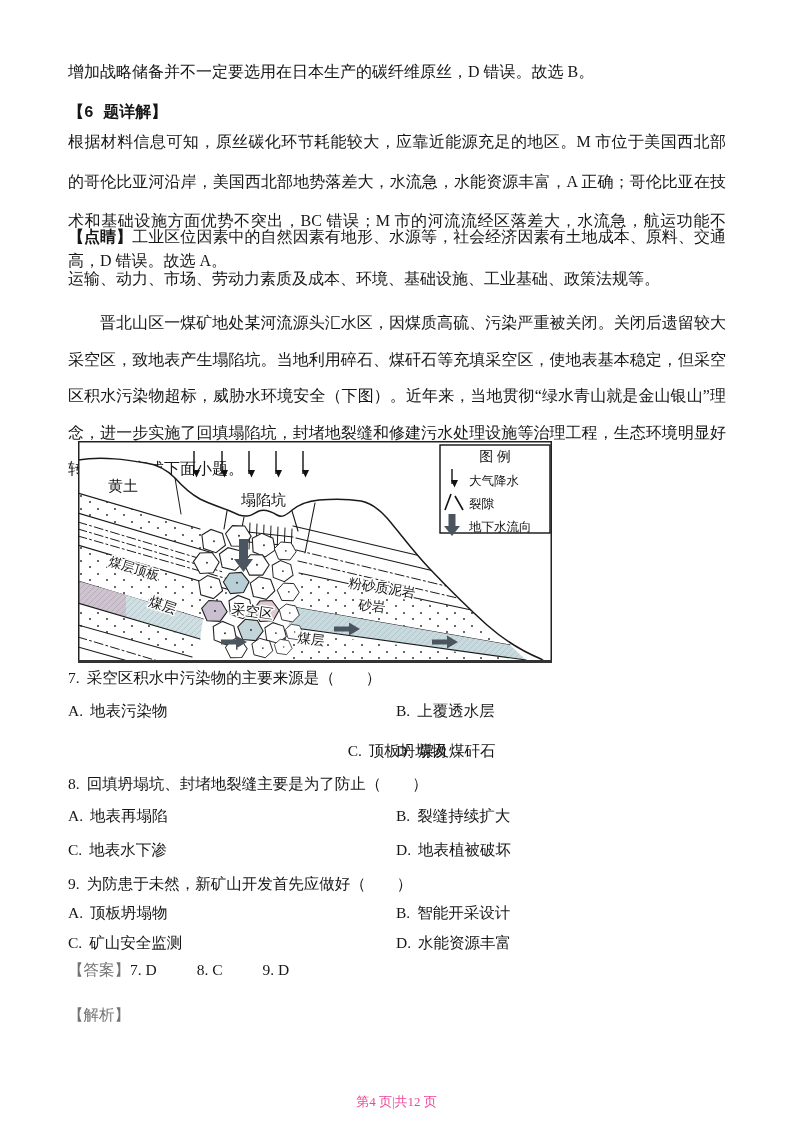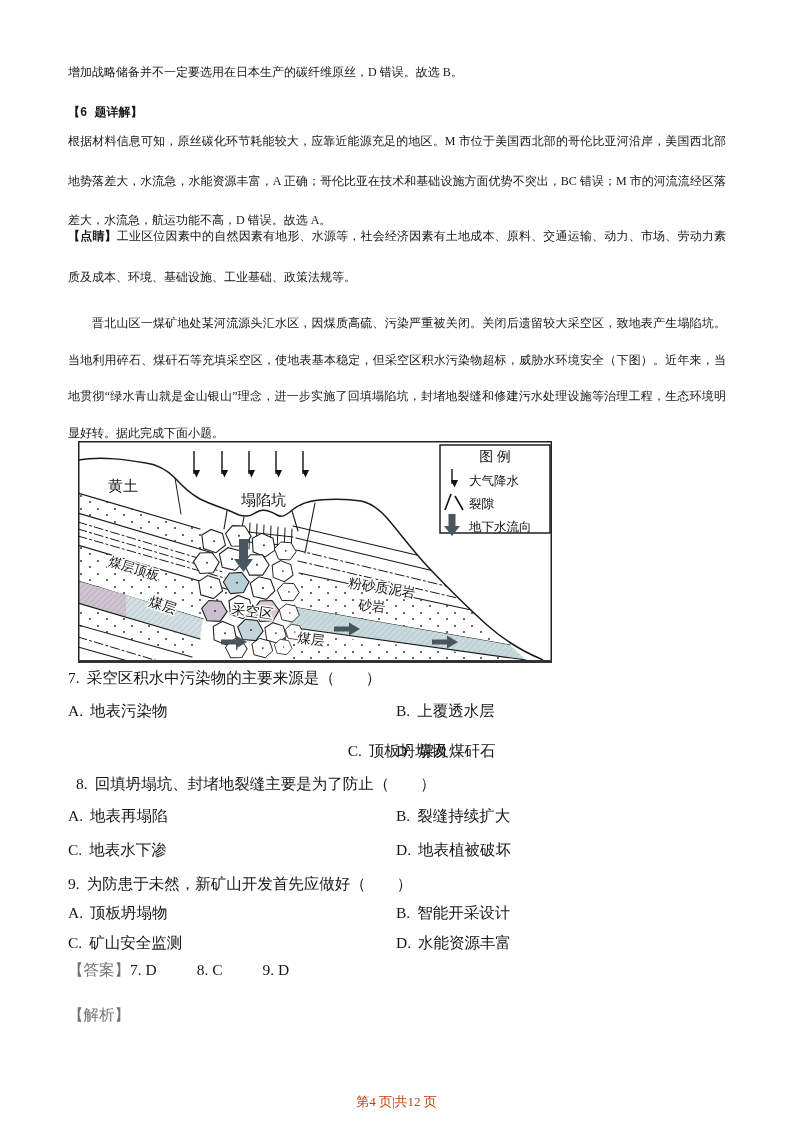--- a/index.html
+++ b/index.html
@@ -2,34 +2,34 @@
 <html><head>
 <meta charset="utf-8">
 <style>
   html,body{margin:0;padding:0;}
   body{
     width:793px;height:1122px;position:relative;background:#ffffff;
     font-family:"Liberation Serif","DejaVu Serif",serif;color:#161616;
     overflow:hidden;
   }
   .abs{position:absolute;}
-  .para{width:658px;font-size:12px;text-align:justify;}
+  .para{width:658px;font-size:16px;text-align:justify;}
   .one{line-height:20px;}
   .lh39{line-height:39.5px;}
   .lh36{line-height:36.5px;}
   .indent{text-indent:2em;}
   .bold{font-weight:bold;font-family:Liberation Mono, monospace;}
   .blue{color:#737373;}
   .qline{width:658px;font-size:15.5px;line-height:20px;}
   .qnum{margin-right:7px;}
   .optrow{position:absolute;width:658px;font-size:15.5px;line-height:20px;}
   .opt-b{position:absolute;left:328px;top:0;}
   .okey{margin-right:7px;}
   .ans-item{display:inline-block;margin-right:40px;}
-  .footer{position:absolute;top:1093px;left:0;width:793px;text-align:center;font-size:13px;color:#c2410c;}
+  .footer{position:absolute;top:1093px;left:0;width:793px;text-align:center;font-size:13px;color:#ec4899;}
   svg text{font-family:"Liberation Serif","DejaVu Serif",serif;fill:#111;
     paint-order:stroke;stroke:#ffffff;stroke-width:3px;stroke-linejoin:round;}
   svg text.nohalo{stroke:none;}
 </style>
 </head>
 <body>
 
 <div class="abs para one" style="left:68px;top:62px;">增加战略储备并不一定要选用在日本生产的碳纤维原丝，D 错误。故选 B。</div>
 
 <div class="abs para one bold" style="left:68px;top:103px;">【6 题详解】</div>
@@ -195,21 +195,21 @@
 <div class="abs qline" style="left:68px;top:668px;"><span class="qnum">7.</span><span>采空区积水中污染物的主要来源是（　　）</span></div>
 <div class="optrow" style="left:68px;top:701px;">
   <span><span class="okey">A.</span><span>地表污染物</span></span>
   <span class="opt-b"><span class="okey">B.</span><span>上覆透水层</span></span>
 </div>
 <div class="optrow" style="left:68px;top:741px;text-align:center;">
   <span><span class="okey">C.</span><span>顶板坍塌物</span></span>
   <span class="opt-b"><span class="okey">D.</span><span>煤及煤矸石</span></span>
 </div>
 
-<div class="abs qline" style="left:68px;top:774px;margin-left:8px;"><span class="qnum">8.</span><span>回填坍塌坑、封堵地裂缝主要是为了防止（　　）</span></div>
+<div class="abs qline" style="left:68px;top:774px;"><span class="qnum">8.</span><span>回填坍塌坑、封堵地裂缝主要是为了防止（　　）</span></div>
 <div class="optrow" style="left:68px;top:806px;">
   <span><span class="okey">A.</span><span>地表再塌陷</span></span>
   <span class="opt-b"><span class="okey">B.</span><span>裂缝持续扩大</span></span>
 </div>
 <div class="optrow" style="left:68px;top:840px;">
   <span><span class="okey">C.</span><span>地表水下渗</span></span>
   <span class="opt-b"><span class="okey">D.</span><span>地表植被破坏</span></span>
 </div>
 
 <div class="abs qline" style="left:68px;top:874px;"><span class="qnum">9.</span><span>为防患于未然，新矿山开发首先应做好（　　）</span></div>

